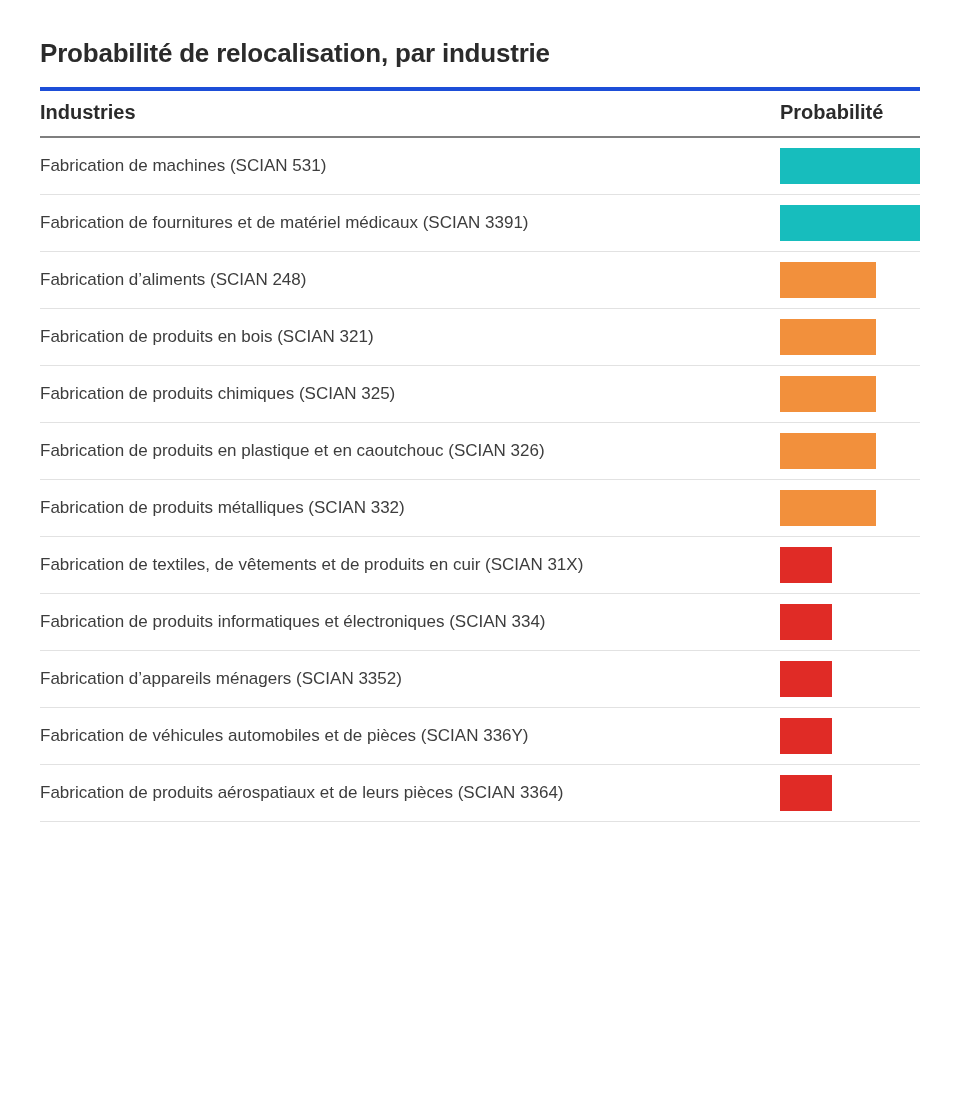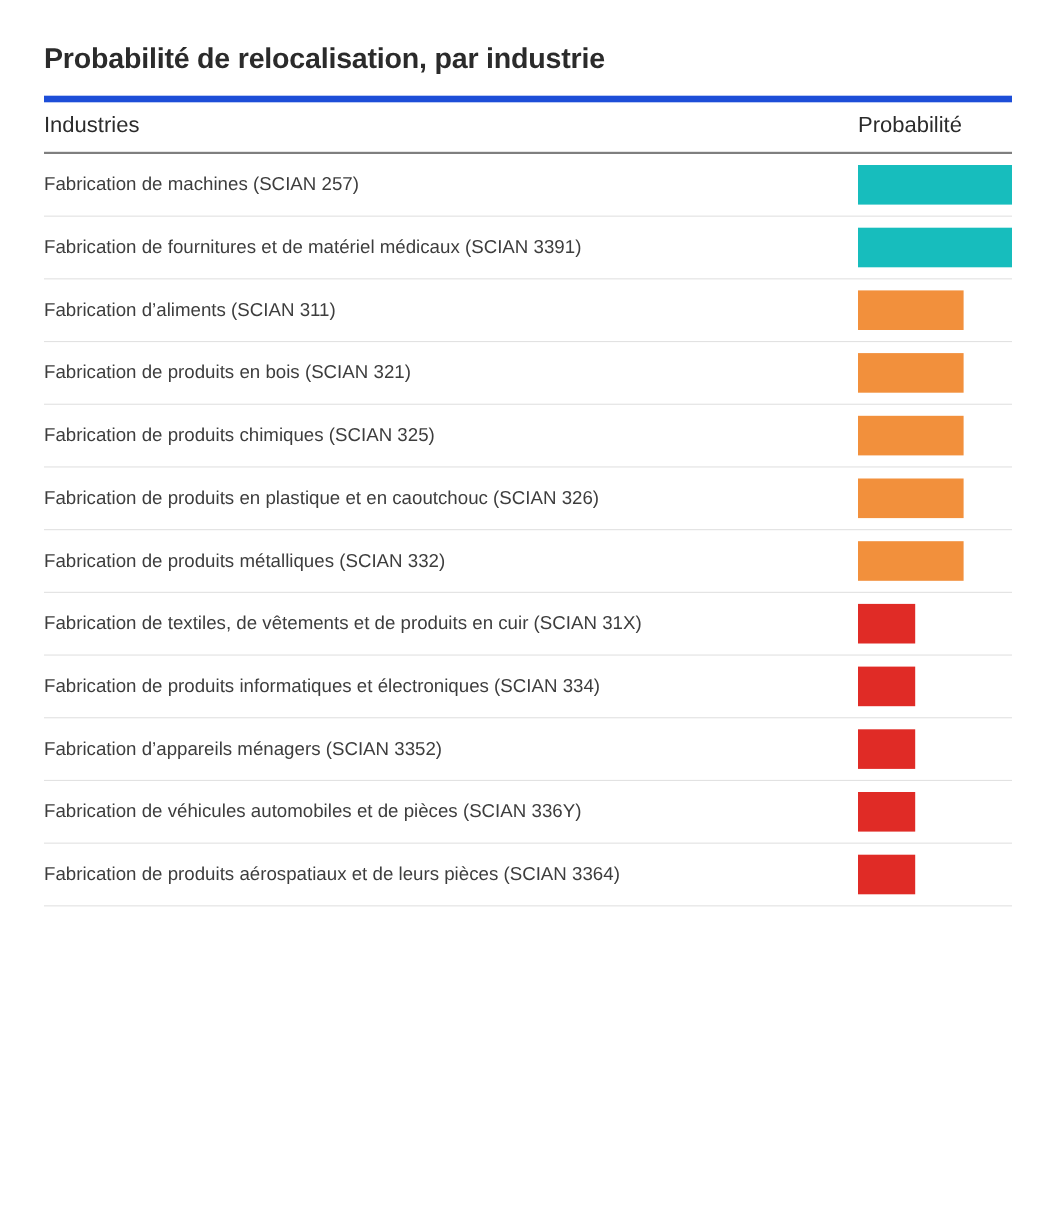--- a/index.html
+++ b/index.html
@@ -33,24 +33,24 @@
     width: 880px;
     border-collapse: collapse;
     table-layout: fixed;
   }
   table.probability-table col.col-industry { width: 740px; }
   table.probability-table col.col-probability { width: 140px; }
 
   thead th {
     text-align: left;
     font-size: 20px;
-    font-weight: normal;
+    font-weight: bold;
     color: #2b2b2b;
     padding: 10px 0 12px 0;
-    border-top: 6px solid #1d4ed8;
+    border-top: 4px solid #1d4ed8;
     border-bottom: 2px solid #7f7f7f;
     vertical-align: bottom;
   }
   thead th.th-probability {
     text-align: left;
     padding-right: 2px;
   }
 
   tbody td {
     font-size: 17px;
@@ -95,37 +95,37 @@
       <col class="col-probability">
     </colgroup>
     <thead>
       <tr>
         <th class="th-industry">Industries</th>
         <th class="th-probability">Probabilité</th>
       </tr>
     </thead>
     <tbody id="table-body">
         <tr>
-          <td class="cell-industry">Fabrication de machines (SCIAN 257)</td>
+          <td class="cell-industry">Fabrication de machines (SCIAN 531)</td>
           <td class="cell-probability">
             <div class="bar-wrap">
               <div class="bar" style="width: 140px; background: rgb(23, 189, 189);"></div>
             </div>
           </td>
         </tr>
         <tr>
           <td class="cell-industry">Fabrication de fournitures et de matériel médicaux (SCIAN 3391)</td>
           <td class="cell-probability">
             <div class="bar-wrap">
               <div class="bar" style="width: 140px; background: rgb(23, 189, 189);"></div>
             </div>
           </td>
         </tr>
         <tr>
-          <td class="cell-industry">Fabrication d’aliments (SCIAN 311)</td>
+          <td class="cell-industry">Fabrication d’aliments (SCIAN 248)</td>
           <td class="cell-probability">
             <div class="bar-wrap">
               <div class="bar" style="width: 96px; background: rgb(242, 144, 60);"></div>
             </div>
           </td>
         </tr>
         <tr>
           <td class="cell-industry">Fabrication de produits en bois (SCIAN 321)</td>
           <td class="cell-probability">
             <div class="bar-wrap">

